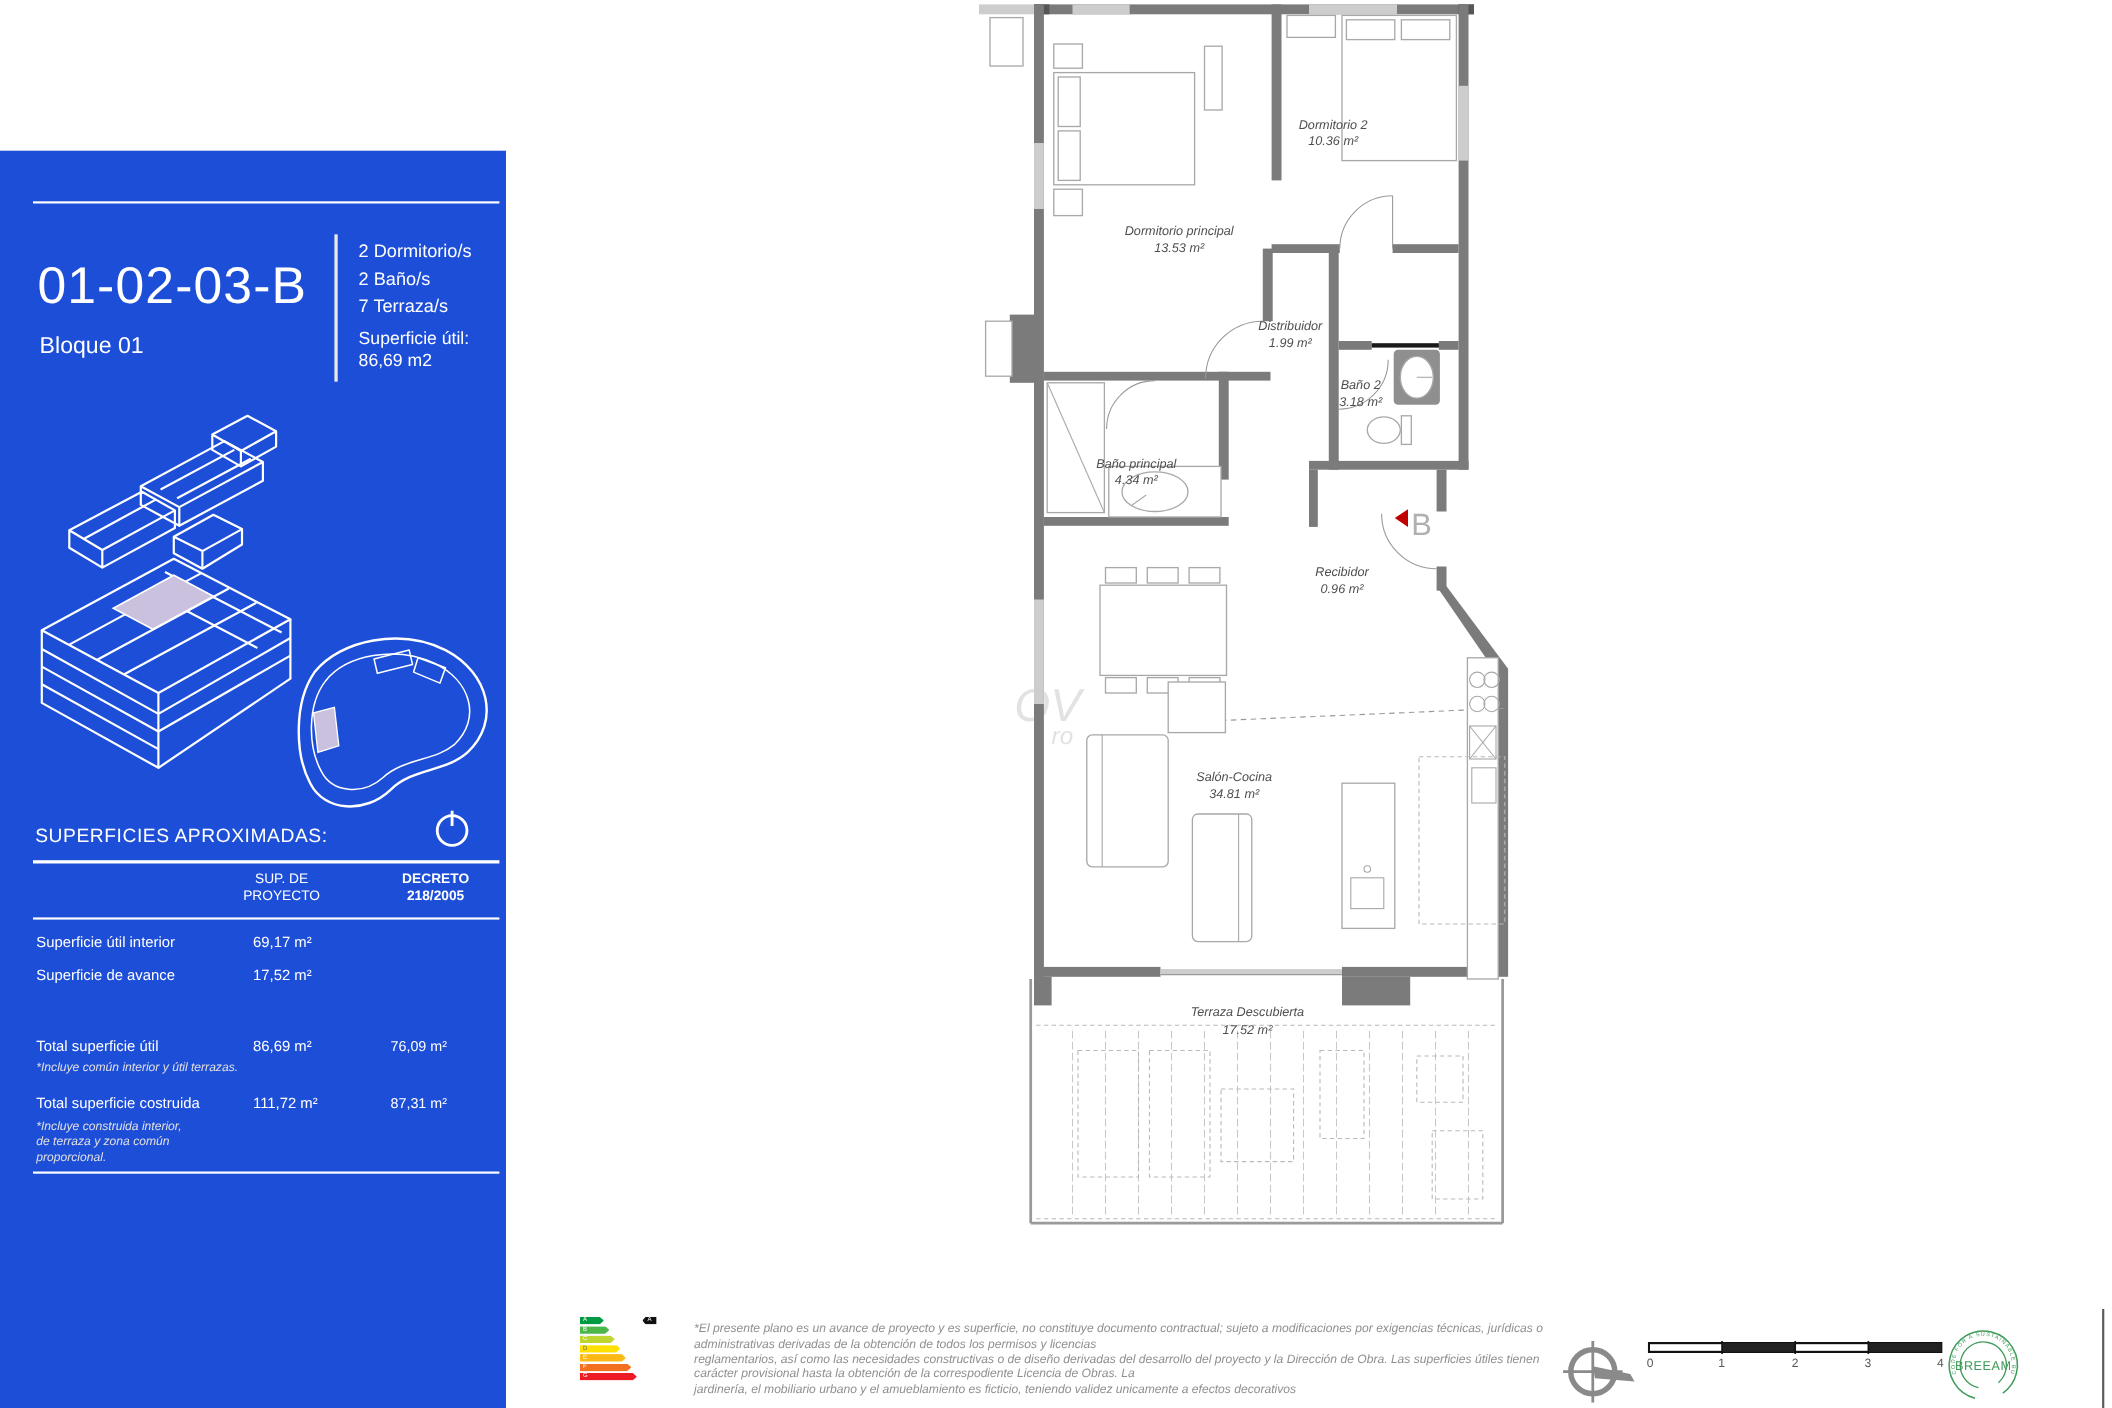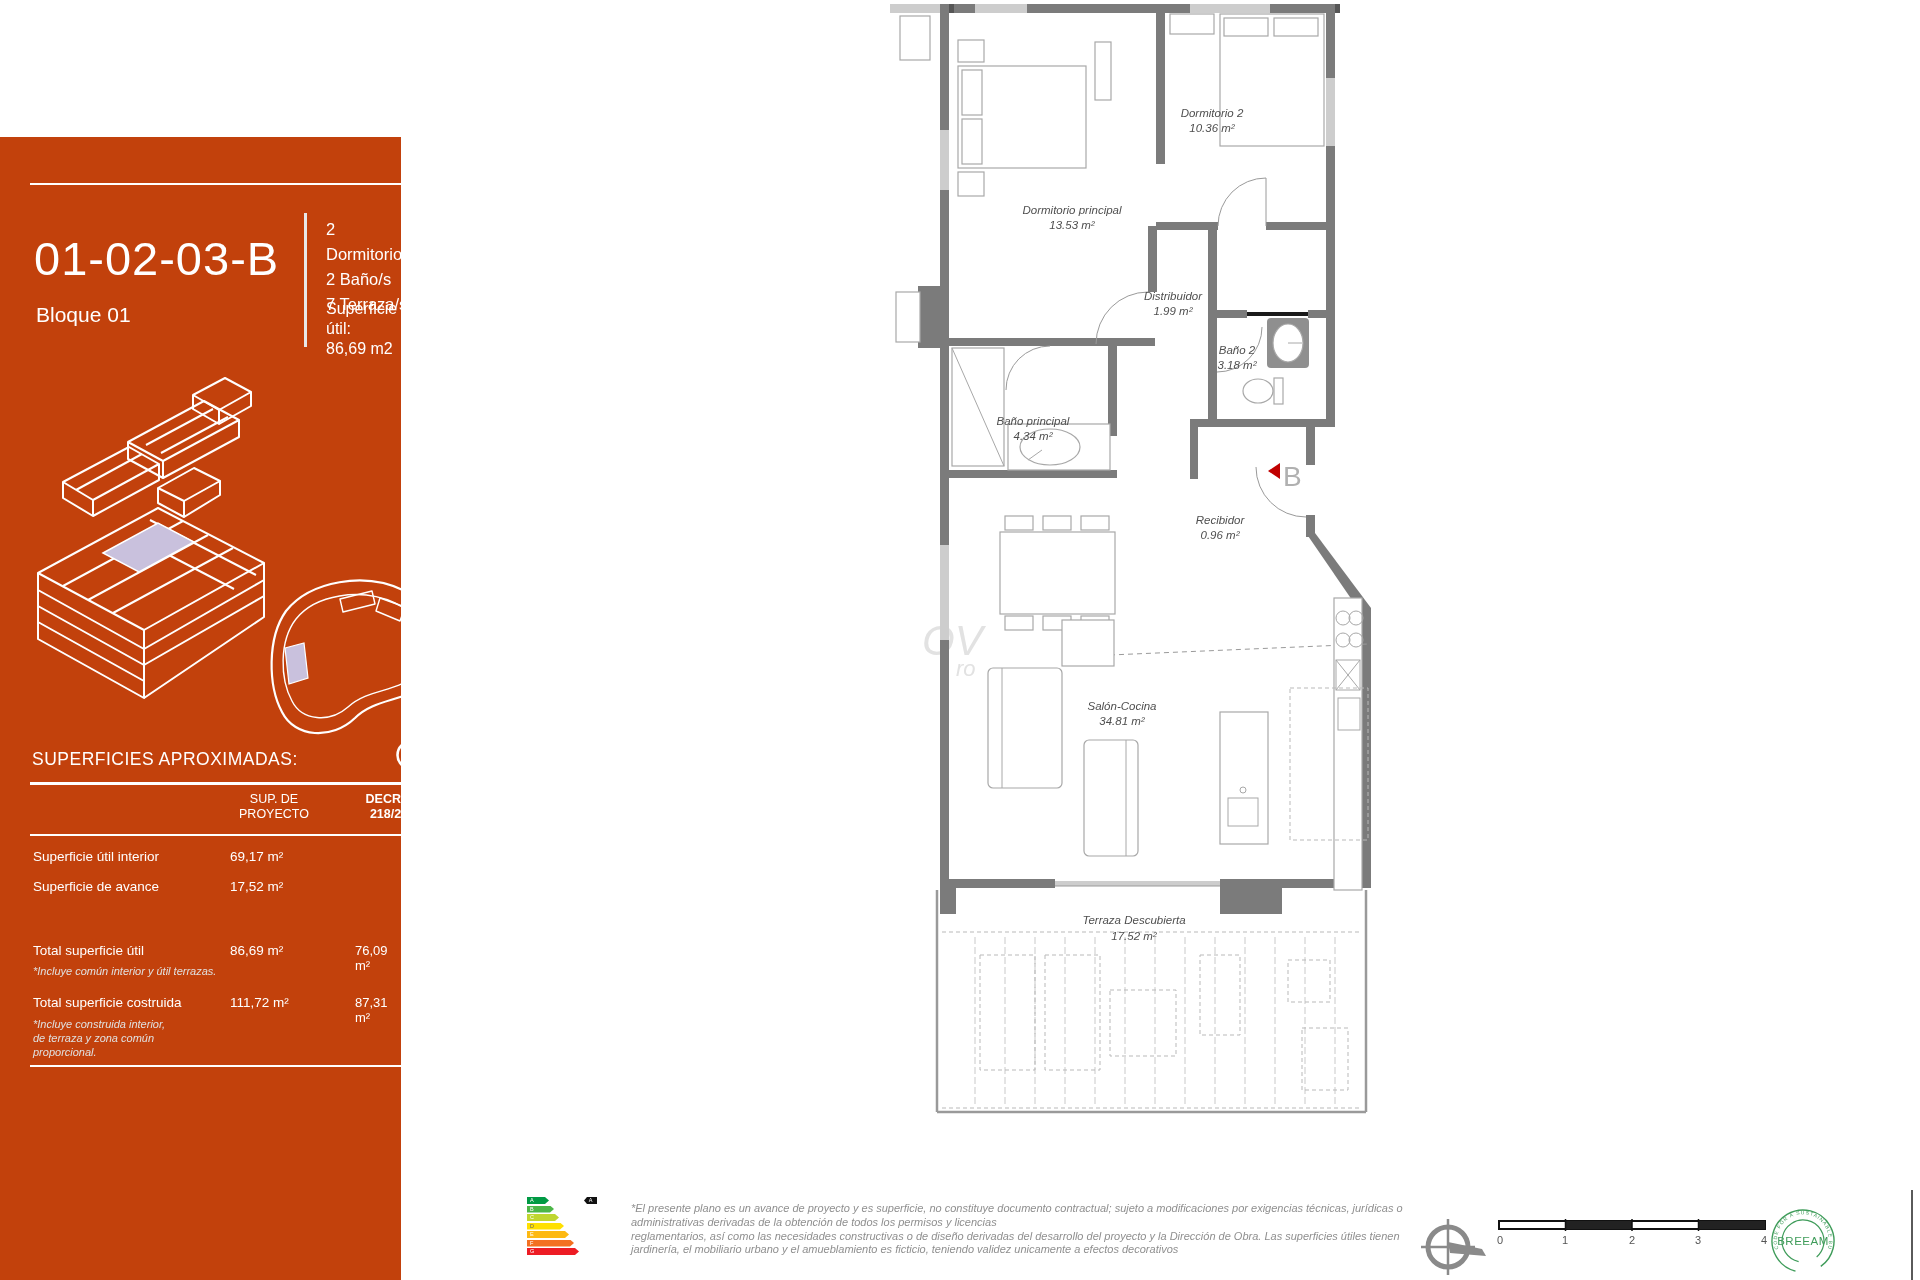--- a/index.html
+++ b/index.html
@@ -1,36 +1,36 @@
 <!DOCTYPE html>
 <html><head>
 <meta charset="utf-8">
 <style>
   html,body{margin:0;padding:0;background:#fff;}
   body{width:1920px;height:1280px;position:relative;overflow:hidden;
        font-family:"Liberation Sans",sans-serif;}
   .abs{position:absolute;}
 
   
-  #panel{left:0;top:137px;width:401px;height:1143px;background:#c2410c;color:#fff;}
+  #panel{left:0;top:137px;width:460px;height:1143px;background:#1d4ed8;color:#fff;}
   #top-rule{left:30px;top:46px;width:424px;height:2px;background:#fff;}
   #unit-code{left:34px;top:94px;font-size:47px;letter-spacing:1px;color:#fff;}
   #hdr-divider{left:304px;top:76px;width:3px;height:134px;background:#e8e8e8;}
   #features{left:326px;top:80px;font-size:16.5px;line-height:25px;}
   #block-name{left:36px;top:166px;width:248px;font-size:21px;}
   #surface{left:326px;top:162px;font-size:16px;line-height:20px;}
   #building-illu{left:8px;top:212px;}
   #power-icon{left:392px;top:596px;}
   #tbl-heading{left:32px;top:612px;font-size:17.5px;letter-spacing:.5px;}
   .rule{left:30px;width:424px;background:#fff;}
   #rule-a{top:645px;height:3px;}
   #rule-b{top:697px;height:2px;}
   #rule-c{top:928px;height:2px;}
   .colhdr{top:655px;font-size:12.5px;line-height:15px;text-align:center;white-space:pre-line;}
-  #colhdr2{left:222px;width:104px;text-align:center;}
+  #colhdr2{left:204px;width:104px;text-align:center;}
   #colhdr3{left:344px;width:104px;font-weight:bold;}
   .trow-label{left:33px;font-size:13.5px;}
   .trow-val2{left:230px;font-size:13.5px;}
   .trow-val3{left:355px;font-size:13px;}
   .tnote{left:33px;font-style:italic;font-size:11px;line-height:14px;color:#e0e0e0;white-space:pre-line;}
 
   
   #disclaimer{left:631px;top:1202px;width:810px;font-size:11px;font-style:italic;
               color:#8f8f8f;line-height:13.8px;}
   #energy{left:527px;top:1197px;width:70px;height:66px;}
@@ -326,20 +326,21 @@
   <div class="ebar">E</div>
   <div class="ebar">F</div>
   <div class="ebar">G</div>
   <div id="energy-marker">A</div>
 </div>
 
 <div id="disclaimer" class="abs">
   <div>*El presente plano es un avance de proyecto y es superficie, no constituye documento contractual; sujeto a modificaciones por exigencias técnicas, jurídicas o</div>
   <div>administrativas derivadas de la obtención de todos los permisos y licencias</div>
   <div>reglamentarios, así como las necesidades constructivas o de diseño derivadas del desarrollo del proyecto y la Dirección de Obra. Las superficies útiles tienen</div>
+  <div>carácter provisional hasta la obtención de la correspodiente Licencia de Obras. La</div>
   <div>jardinería, el mobiliario urbano y el amueblamiento es ficticio, teniendo validez unicamente a efectos decorativos</div>
 </div>
 
 <svg id="compass" class="abs" width="80" height="64" viewBox="0 0 80 64">
   <circle cx="28" cy="31" r="20" fill="none" stroke="#8a8a8a" stroke-width="5"></circle>
   <line x1="28" y1="3" x2="28" y2="59" stroke="#8a8a8a" stroke-width="2.5"></line>
   <line x1="1" y1="31" x2="55" y2="31" stroke="#8a8a8a" stroke-width="2.5"></line>
   <polygon points="28,26 62,33 66,40 30,37" fill="#8a8a8a"></polygon>
 </svg>
 

